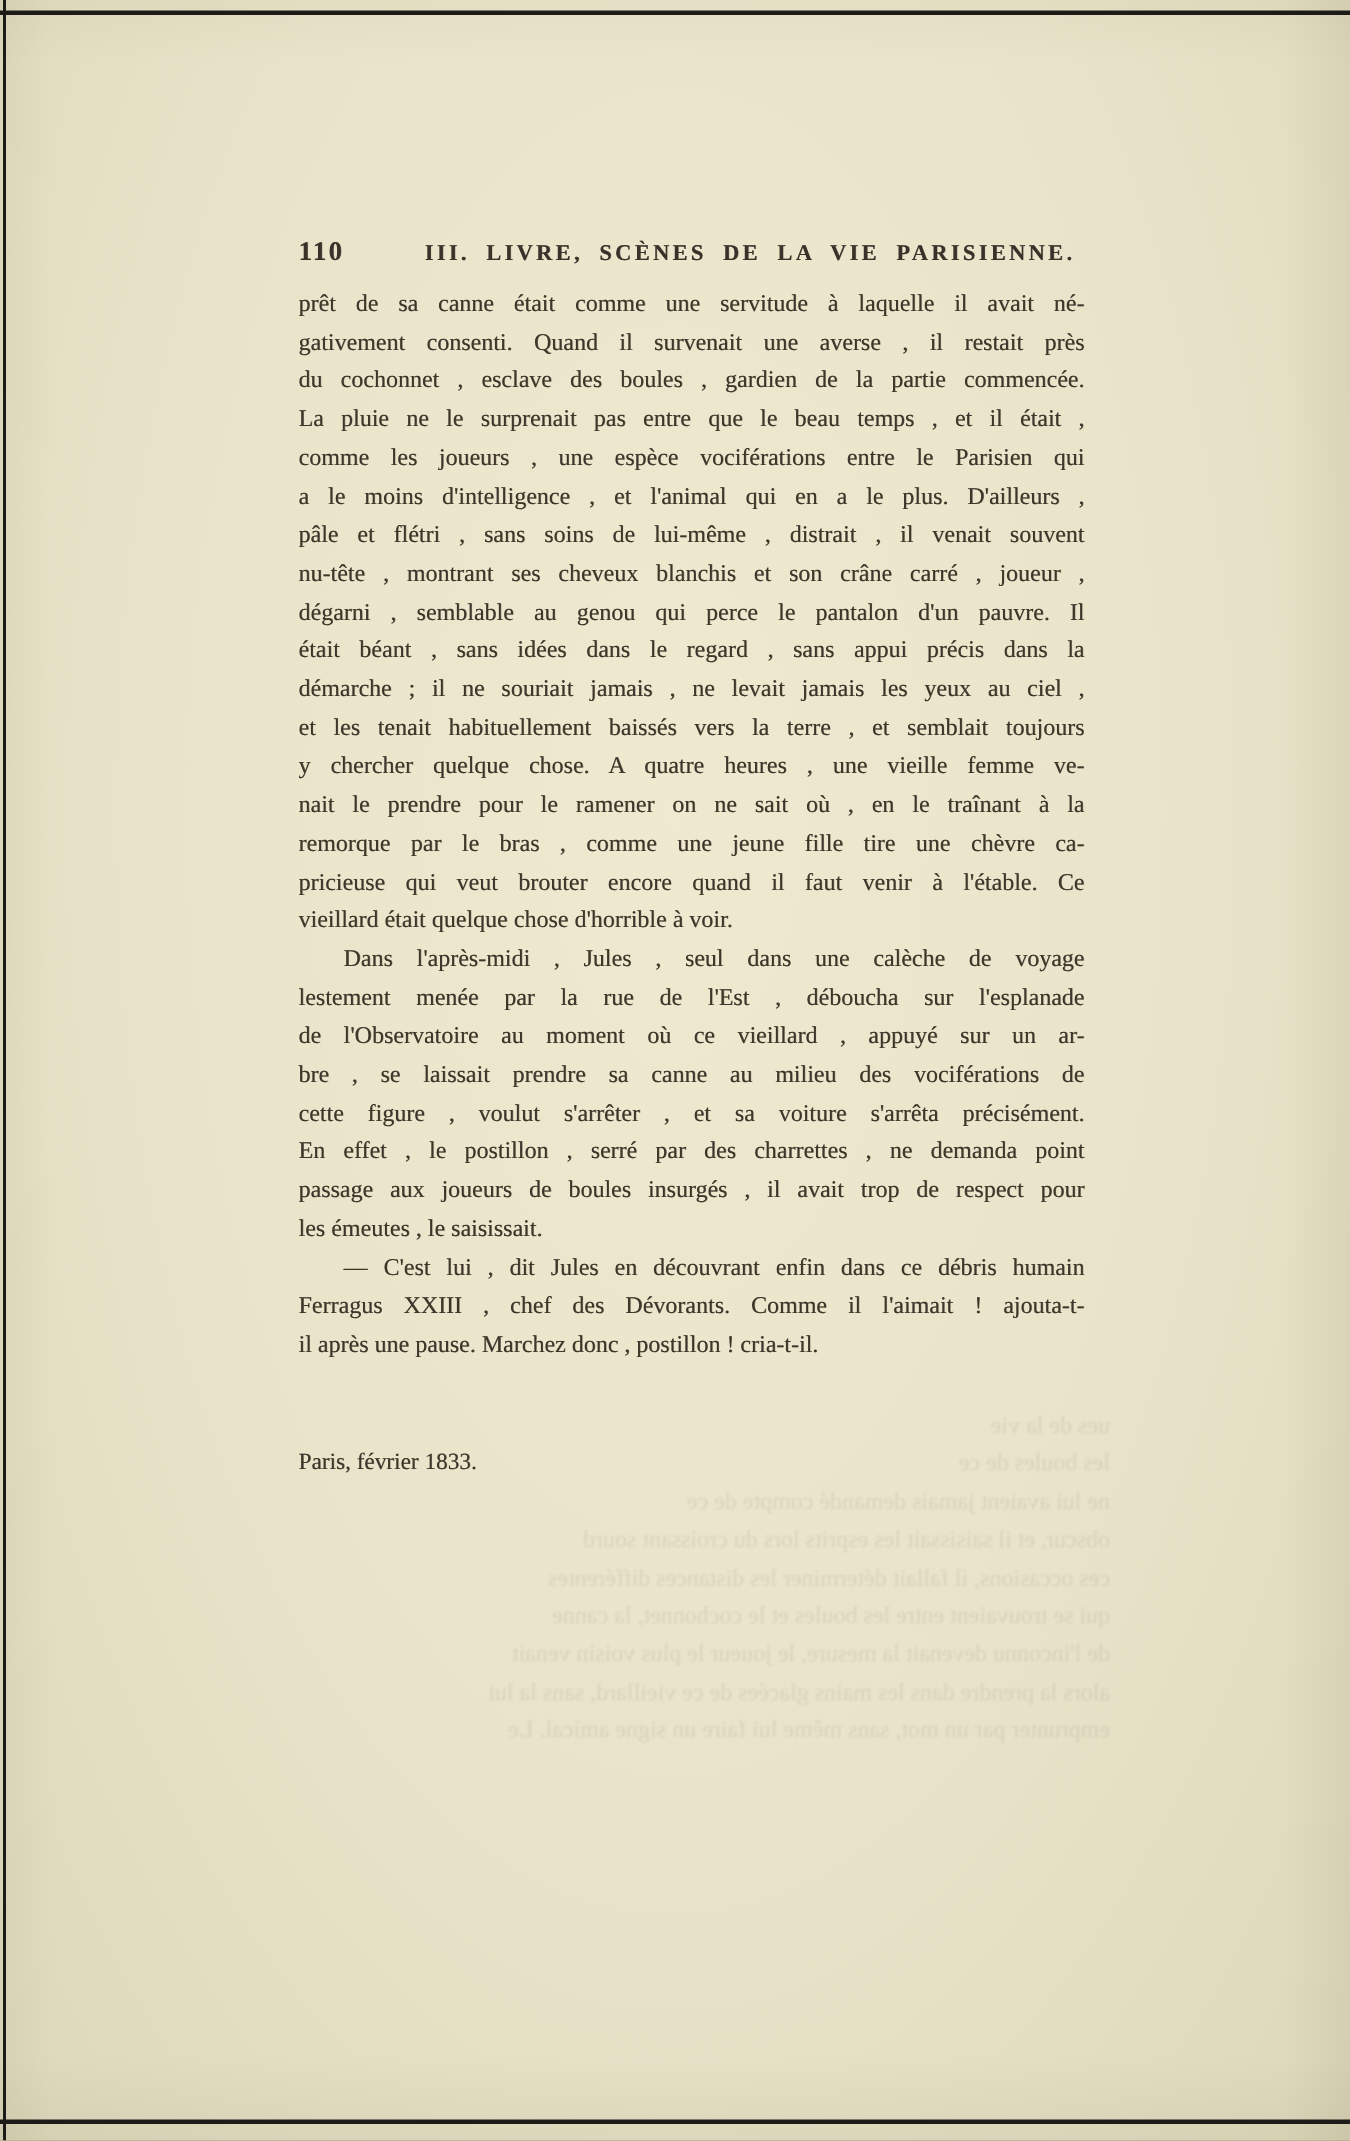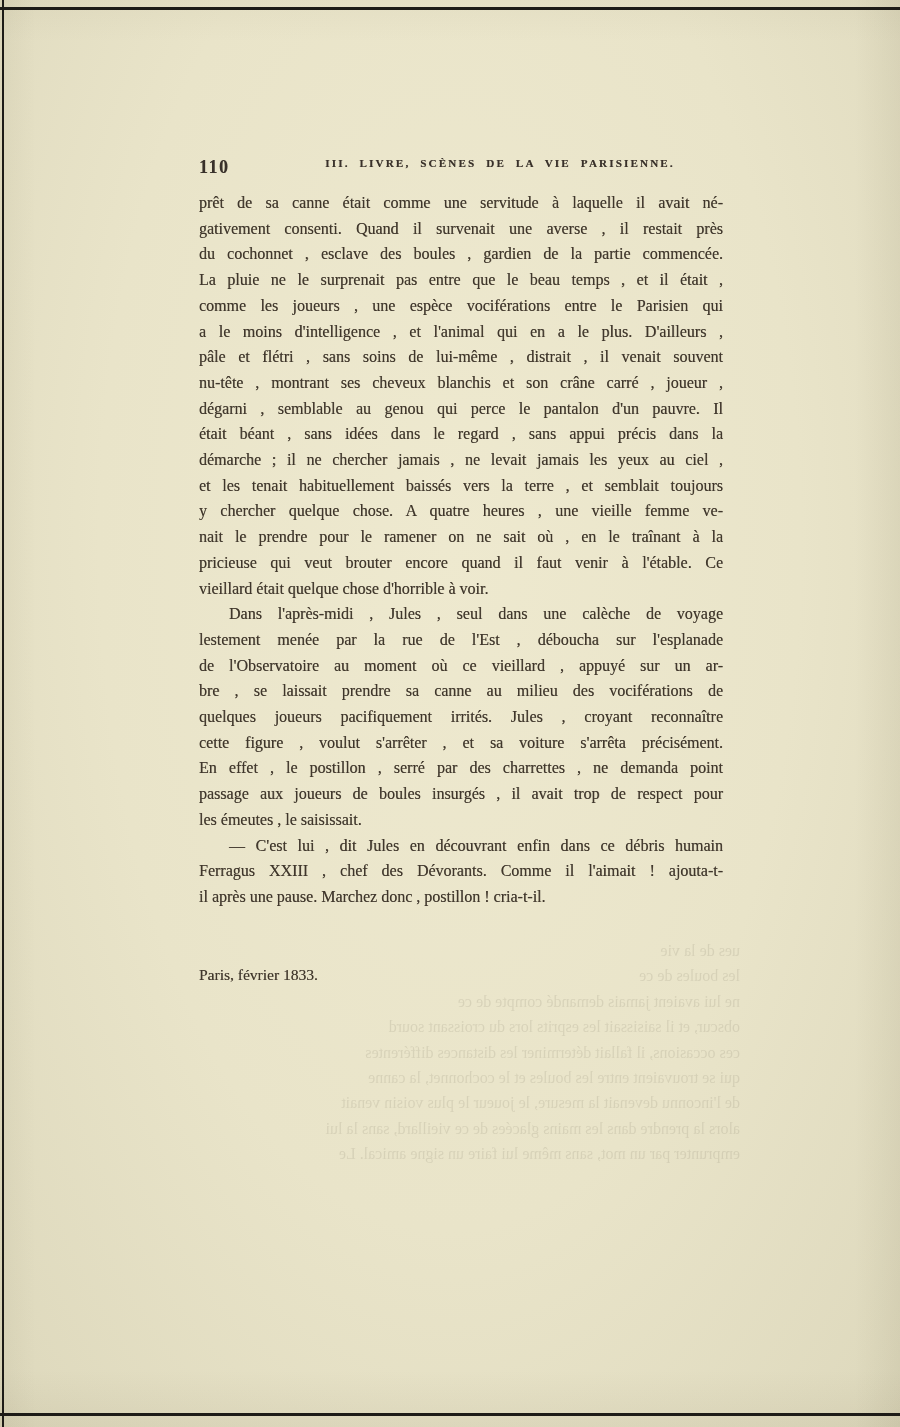--- a/index.html
+++ b/index.html
@@ -25,35 +25,35 @@
   .edge-top    { top: 7px; left: 0; width: 900px; height: 3px; }
   .edge-bottom { top: 1413px; left: 0; width: 900px; height: 3px; }
   .edge-left   { top: 0; left: 2px; width: 2px; height: 1427px; }
 
   .text-block {
     position: absolute;
     left: 199px; top: 157px; width: 524px;
   }
   .header {
     display: flex;
-    align-items: flex-start;
+    align-items: flex-end;
     font-weight: bold;
     color: #39312a;
     margin-bottom: 12px;
     text-shadow: 0.3px 0 0 rgba(57,49,42,0.55);
   }
   .page-num {
     width: 78px;
     font-size: 18px;
     letter-spacing: 1.5px;
   }
   .header-title {
     flex: 1;
     text-align: center;
-    font-size: 11px;
+    font-size: 15px;
     letter-spacing: 2.2px;
     word-spacing: 5px;
     white-space: nowrap;
   }
   .body {
     font-size: 16px;
     line-height: 25.7px;
     text-shadow: 0.3px 0 0 rgba(63,54,43,0.55);
   }
   .line {
@@ -102,31 +102,31 @@
         <div class="line">prêt de sa canne était comme une servitude à laquelle il avait né-</div>
         <div class="line">gativement consenti. Quand il survenait une averse , il restait près</div>
         <div class="line">du cochonnet , esclave des boules , gardien de la partie commencée.</div>
         <div class="line">La pluie ne le surprenait pas entre que le beau temps , et il était ,</div>
         <div class="line">comme les joueurs , une espèce vociférations entre le Parisien qui</div>
         <div class="line">a le moins d'intelligence , et l'animal qui en a le plus. D'ailleurs ,</div>
         <div class="line">pâle et flétri , sans soins de lui-même , distrait , il venait souvent</div>
         <div class="line">nu-tête , montrant ses cheveux blanchis et son crâne carré , joueur ,</div>
         <div class="line">dégarni , semblable au genou qui perce le pantalon d'un pauvre. Il</div>
         <div class="line">était béant , sans idées dans le regard , sans appui précis dans la</div>
-        <div class="line">démarche ; il ne chercher jamais , ne levait jamais les yeux au ciel ,</div>
+        <div class="line">démarche ; il ne souriait jamais , ne levait jamais les yeux au ciel ,</div>
         <div class="line">et les tenait habituellement baissés vers la terre , et semblait toujours</div>
         <div class="line">y chercher quelque chose. A quatre heures , une vieille femme ve-</div>
         <div class="line">nait le prendre pour le ramener on ne sait où , en le traînant à la</div>
+        <div class="line">remorque par le bras , comme une jeune fille tire une chèvre ca-</div>
         <div class="line">pricieuse qui veut brouter encore quand il faut venir à l'étable. Ce</div>
         <div class="line last">vieillard était quelque chose d'horrible à voir.</div>
         <div class="line indent">Dans l'après-midi , Jules , seul dans une calèche de voyage</div>
         <div class="line">lestement menée par la rue de l'Est , déboucha sur l'esplanade</div>
         <div class="line">de l'Observatoire au moment où ce vieillard , appuyé sur un ar-</div>
         <div class="line">bre , se laissait prendre sa canne au milieu des vociférations de</div>
-        <div class="line">quelques joueurs pacifiquement irrités. Jules , croyant reconnaître</div>
         <div class="line">cette figure , voulut s'arrêter , et sa voiture s'arrêta précisément.</div>
         <div class="line">En effet , le postillon , serré par des charrettes , ne demanda point</div>
         <div class="line">passage aux joueurs de boules insurgés , il avait trop de respect pour</div>
         <div class="line last">les émeutes , le saisissait.</div>
         <div class="line indent">— C'est lui , dit Jules en découvrant enfin dans ce débris humain</div>
         <div class="line">Ferragus XXIII , chef des Dévorants. Comme il l'aimait ! ajouta-t-</div>
         <div class="line last">il après une pause. Marchez donc , postillon ! cria-t-il.</div>
       </div>
 
     <div class="dateline">Paris, février 1833.</div>

